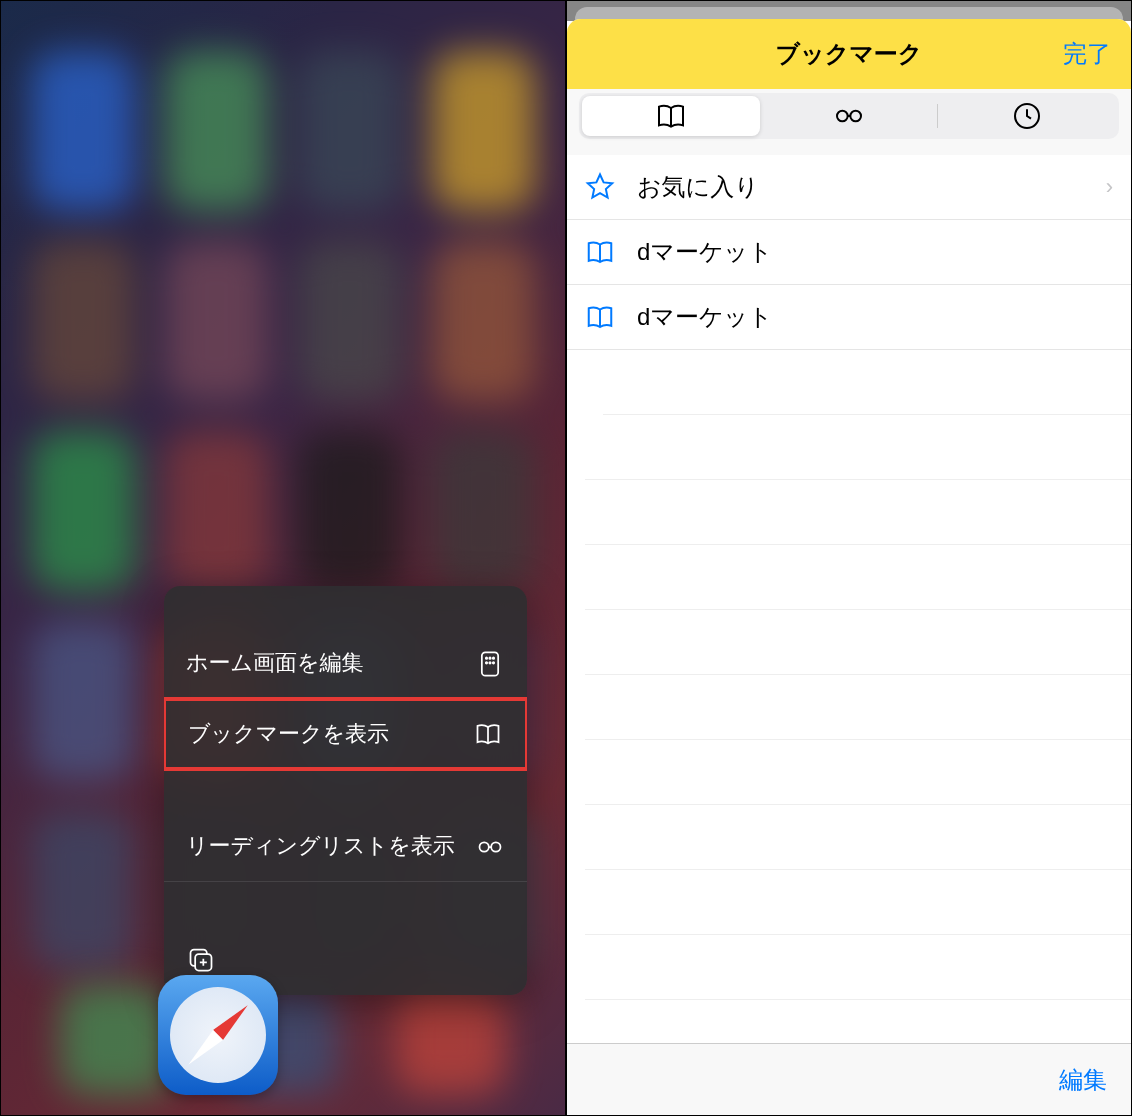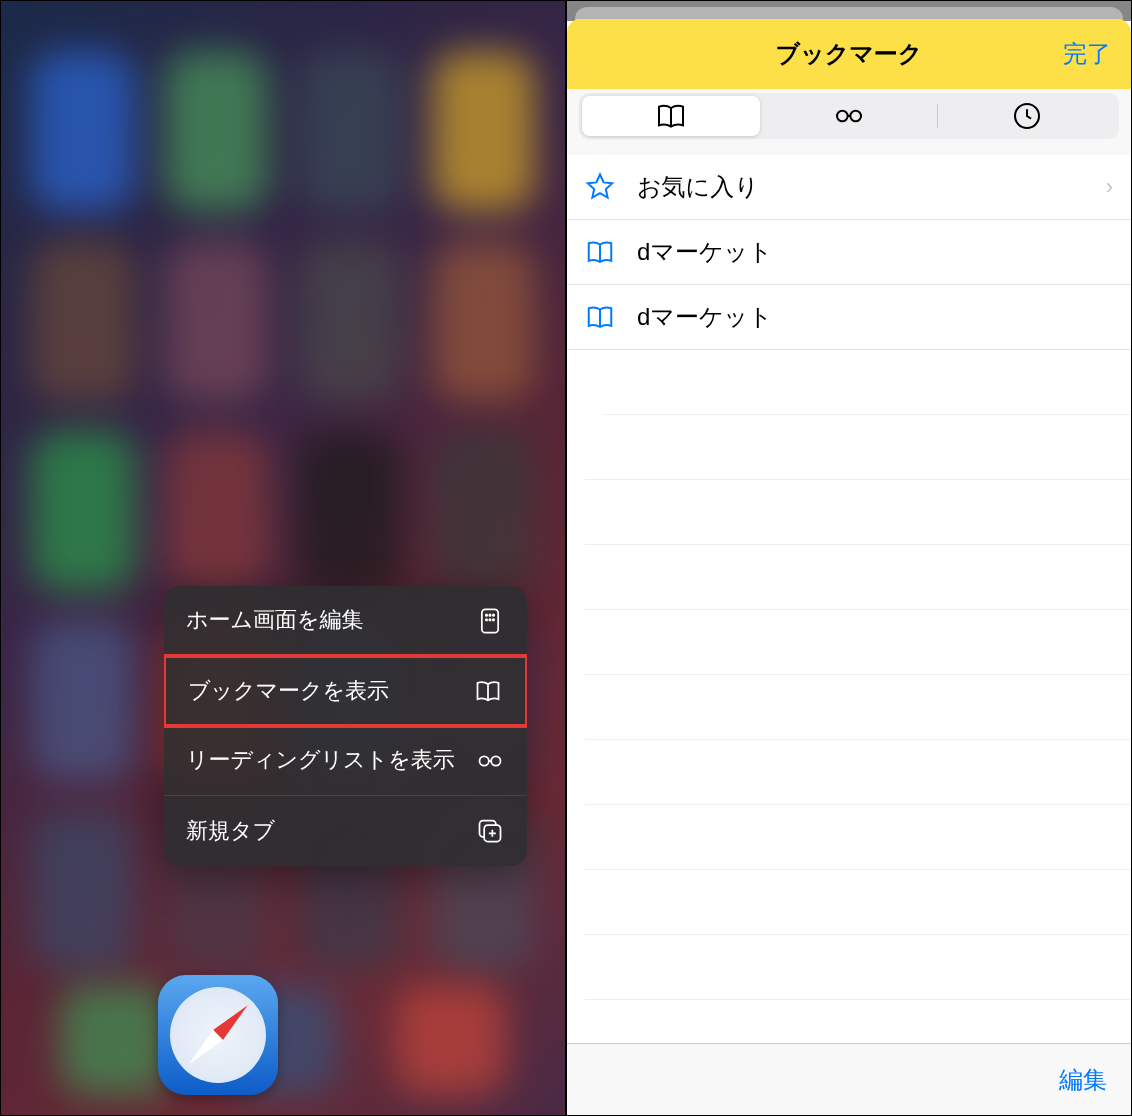--- a/index.html
+++ b/index.html
@@ -64,20 +64,21 @@
   }
   .menu-item {
     display: flex;
     align-items: center;
     justify-content: space-between;
     padding: 18px 22px;
     color: #fff;
     font-size: 22px;
     border-bottom: 1px solid rgba(255,255,255,0.1);
     min-height: 70px;
+    margin-top: 43px;
   }
   .menu-item:last-child { border-bottom: none; }
   .menu-item.highlighted {
     border: 4px solid #e53935;
     margin: -2px;
   }
   .menu-label { flex: 1; line-height: 1.3; padding-right: 10px; }
   .menu-icon { width: 30px; height: 30px; flex-shrink: 0; display:flex; align-items:center; justify-content:center; }
   .menu-icon svg { width: 28px; height: 28px; stroke: #fff; fill: none; stroke-width: 1.5; }
 
@@ -272,21 +273,20 @@
       <span class="menu-label">リーディングリストを表示</span>
       <span class="menu-icon">
         <svg viewBox="0 0 24 24">
             <circle cx="7" cy="12" r="4"></circle>
             <circle cx="17" cy="12" r="4"></circle>
             <path d="M11 12h2"></path>
           </svg>
       </span>
     </div>
     <div class="menu-item">
-      <span class="menu-label">新規タブ</span>
       <span class="menu-icon">
         <svg viewBox="0 0 24 24">
             <rect x="3" y="3" width="14" height="14" rx="3"></rect>
             <rect x="7" y="7" width="14" height="14" rx="3" fill="#2d2d30"></rect>
             <path d="M14 11v6M11 14h6"></path>
           </svg>
       </span>
     </div>
   </div>
 

